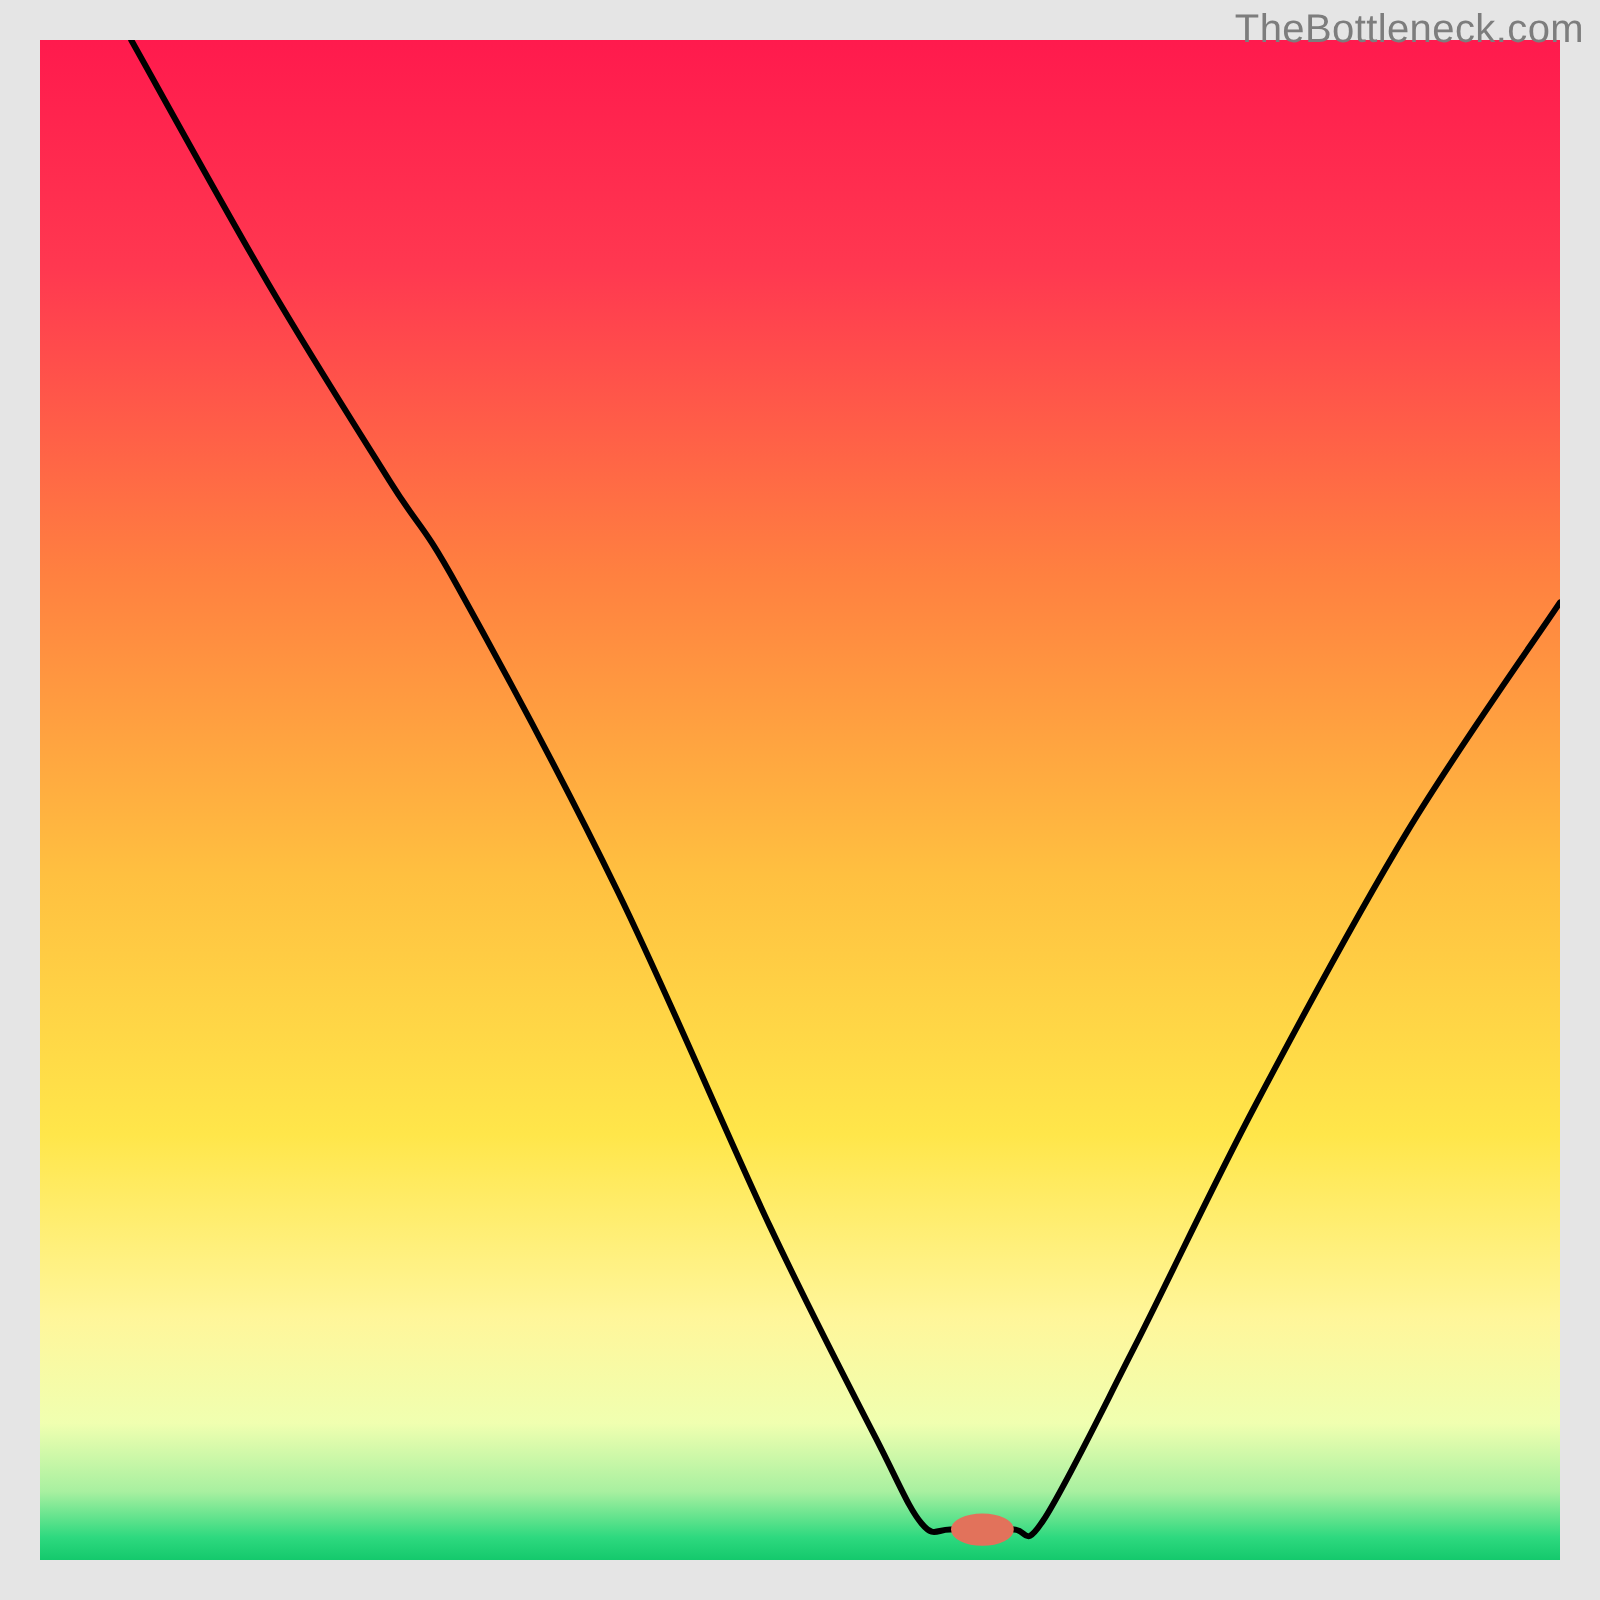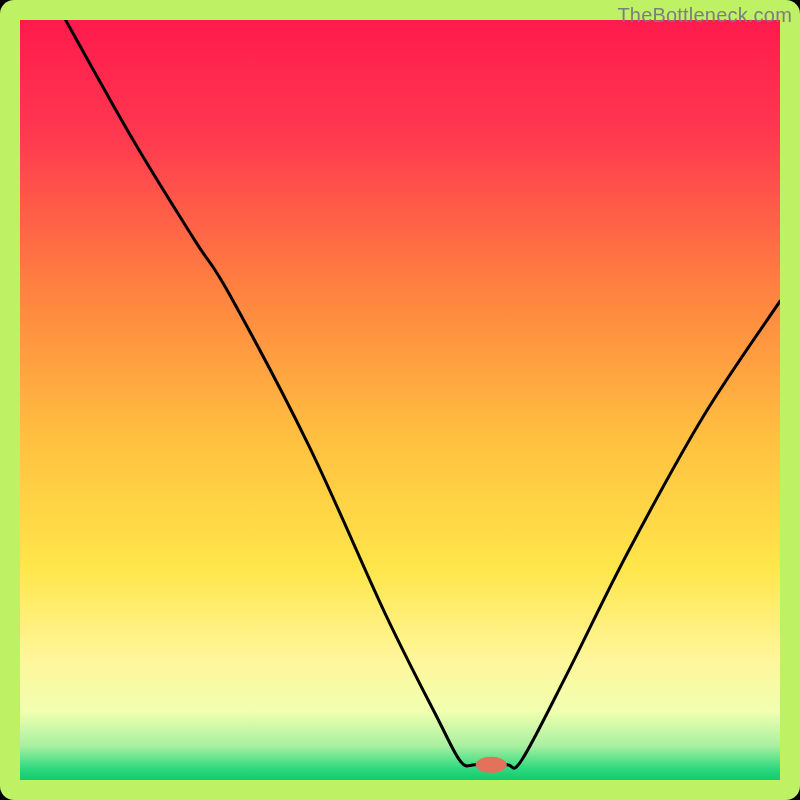--- a/index.html
+++ b/index.html
@@ -7,22 +7,21 @@
     padding: 0;
     width: 800px;
     height: 800px;
     background: #000;
     overflow: hidden;
   }
   .frame {
     position: relative;
     width: 800px;
     height: 800px;
-    background: #bef264;
-    border-radius: 14px;
+    background: #e5e5e5;
   }
   .plot {
     position: absolute;
     left: 20px;
     top: 20px;
     width: 760px;
     height: 760px;
   }
   .watermark {
     position: absolute;

